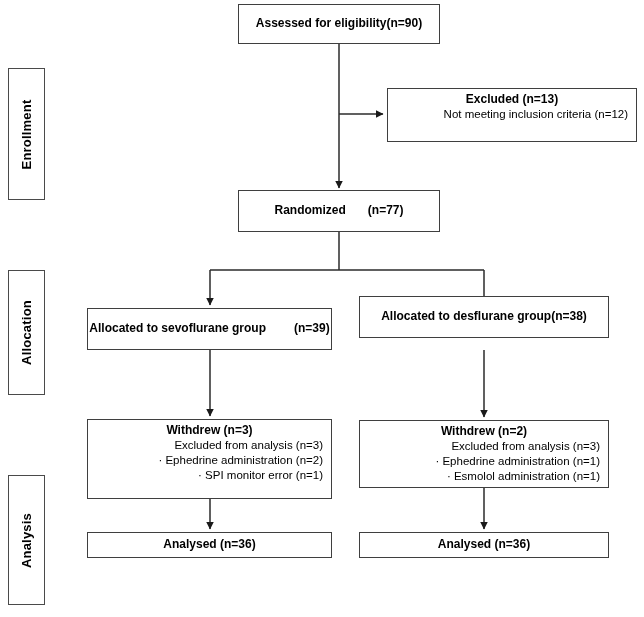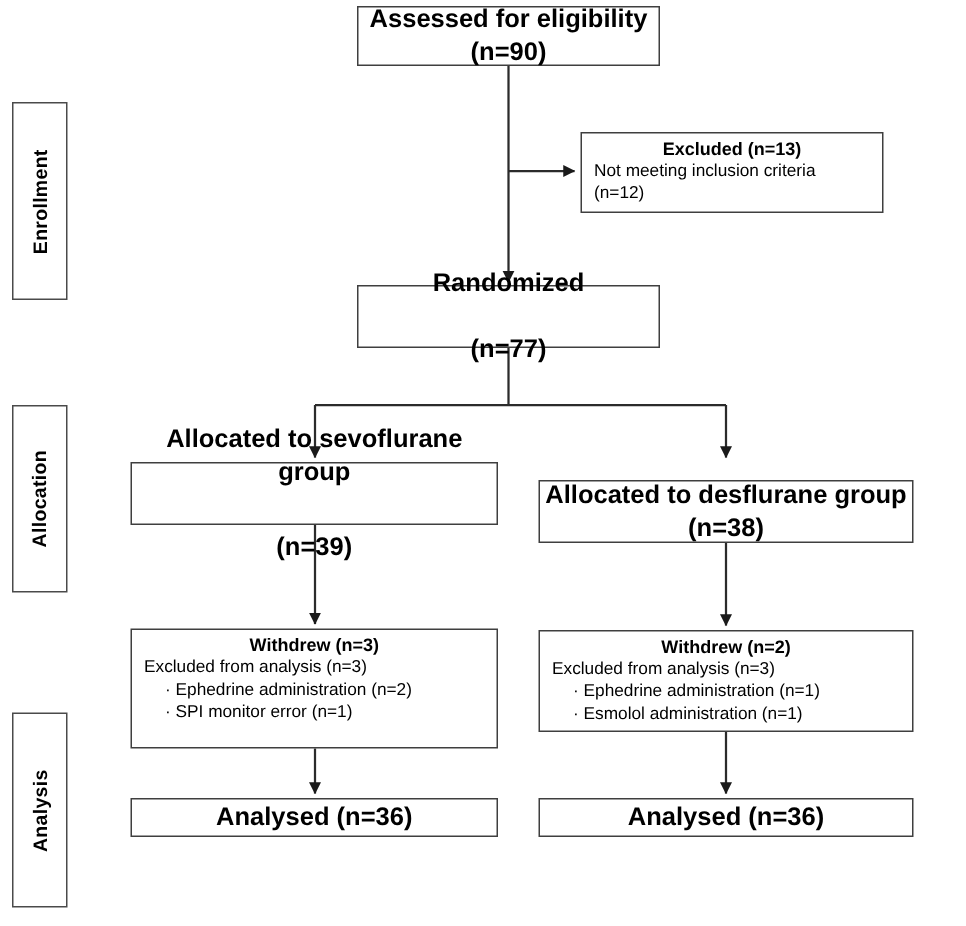--- a/index.html
+++ b/index.html
@@ -23,50 +23,50 @@
     pointer-events: none;
   }
   .box {
     position: absolute;
     box-sizing: border-box;
     border: 1.5px solid #3f3f3f;
     background: #ffffff;
   }
   .box.center {
     display: flex;
-    flex-direction: column;
+    flex-direction: row;
     align-items: center;
     justify-content: center;
     font-weight: bold;
-    font-size: 17px;
+    font-size: 12px;
     line-height: 1.3;
     text-align: center;
   }
   .box.detail {
     font-size: 11.5px;
     line-height: 1.28;
     padding: 3px 8px 2px 8px;
   }
   .box-title {
     font-weight: bold;
     font-size: 12px;
     text-align: center;
   }
   .box-line {
-    text-align: left;
+    text-align: right;
   }
   .box-line.indent {
     padding-left: 14px;
   }
   
   .pos-assessed   { left: 238px; top: 4px;   width: 202px; height: 40px; }
-  .pos-excluded   { left: 387px; top: 88px;  width: 202px; height: 54px; }
+  .pos-excluded   { left: 387px; top: 88px;  width: 250px; height: 54px; }
   .pos-randomized { left: 238px; top: 190px; width: 202px; height: 42px; gap: 22px; }
   .pos-alloc-sevo { left: 87px;  top: 308px; width: 245px; height: 42px; gap: 28px; }
-  .pos-alloc-des  { left: 359px; top: 320px; width: 250px; height: 42px; }
+  .pos-alloc-des  { left: 359px; top: 296px; width: 250px; height: 42px; }
   .pos-with-sevo  { left: 87px;  top: 419px; width: 245px; height: 80px; }
   .pos-with-des   { left: 359px; top: 420px; width: 250px; height: 68px; }
   .pos-anal-sevo  { left: 87px;  top: 532px; width: 245px; height: 26px; }
   .pos-anal-des   { left: 359px; top: 532px; width: 250px; height: 26px; }
   
   .stage {
     position: absolute;
     box-sizing: border-box;
     border: 1.5px solid #4a4a4a;
     background: #ffffff;

